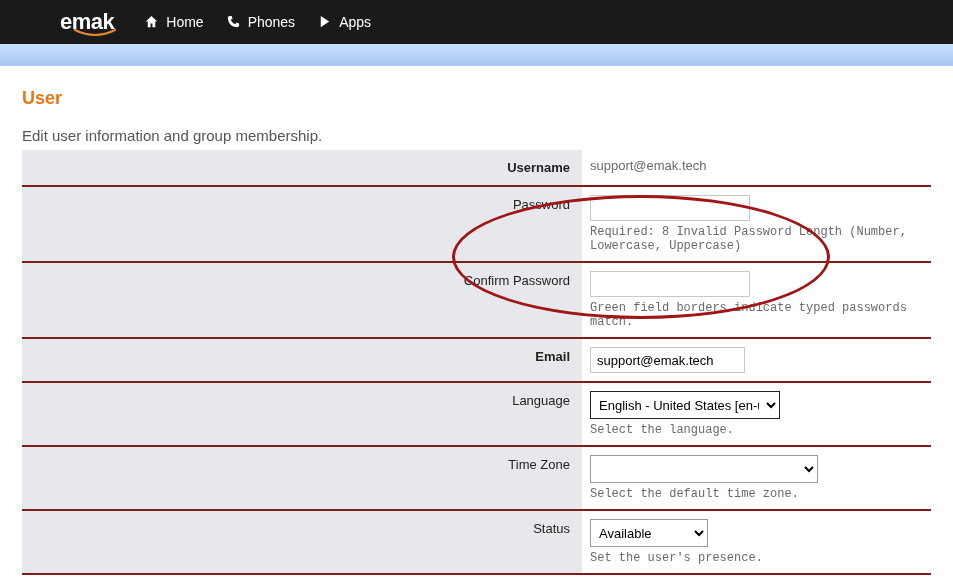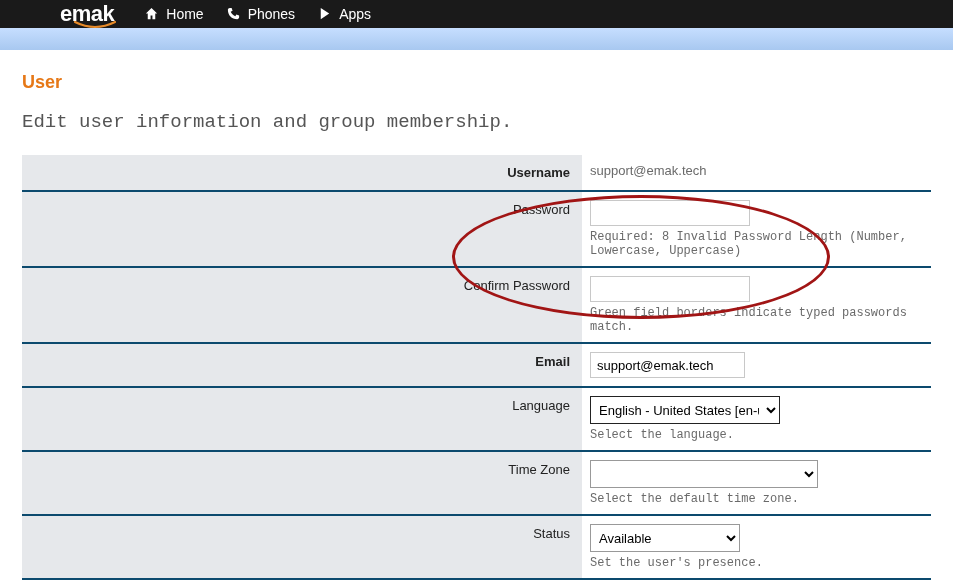--- a/index.html
+++ b/index.html
@@ -1,20 +1,20 @@
 <!DOCTYPE html>
 <html><head>
   <meta charset="utf-8">
   <style>
     * { box-sizing: border-box; margin: 0; padding: 0; }
     body { font-family: Arial, Helvetica, sans-serif; font-size: 13px; color: #333; background: #fff; }
 
     .topnav {
       background: #1a1a1a;
-      height: 28px;
+      height: 44px;
       display: flex;
       align-items: center;
       padding: 0 30px 0 60px;
     }
     .logo {
       color: #fff;
       font-size: 22px;
       font-weight: bold;
       margin-right: 30px;
       display: flex;
@@ -46,30 +46,29 @@
       padding: 22px;
     }
     .page-title {
       color: #e67817;
       font-size: 18px;
       font-weight: 600;
       margin-bottom: 18px;
     }
     .page-subtitle {
       color: #555;
-      font-size: 19px;
-      margin-bottom: 22px;
-      font-family: Liberation Mono, monospace;
+      font-size: 15px;
+      margin-bottom: 6px;
     }
 
     .form-table {
       width: 100%;
       border-collapse: collapse;
     }
-    .form-table tr { border-bottom: 2px solid #0c4a6e; }
+    .form-table tr { border-bottom: 2px solid #7f1d1d; }
     .form-table td.label-cell {
       background: #e6e8eb;
       width: 560px;
       text-align: right;
       padding: 10px 12px;
       vertical-align: top;
       color: #222;
     }
     .form-table td.label-cell.bold { font-weight: bold; }
     .form-table td.value-cell {
@@ -94,21 +93,21 @@
     .txt.wide { width: 155px; }
     .sel {
       border: 1px solid #222;
       padding: 3px 4px;
       font-size: 13px;
       height: 28px;
       background: #fff;
     }
     .sel.lang { width: 190px; }
     .sel.tz { width: 228px; border: 1px solid #999; }
-    .sel.status { width: 150px; border: 1px solid #999; }
+    .sel.status { width: 118px; border: 1px solid #999; }
     .circle-overlay {
       position: absolute;
       border: 3px solid #a11515;
       border-radius: 50%;
       width: 378px;
       height: 124px;
       top: 195px;
       left: 452px;
       pointer-events: none;
     }

